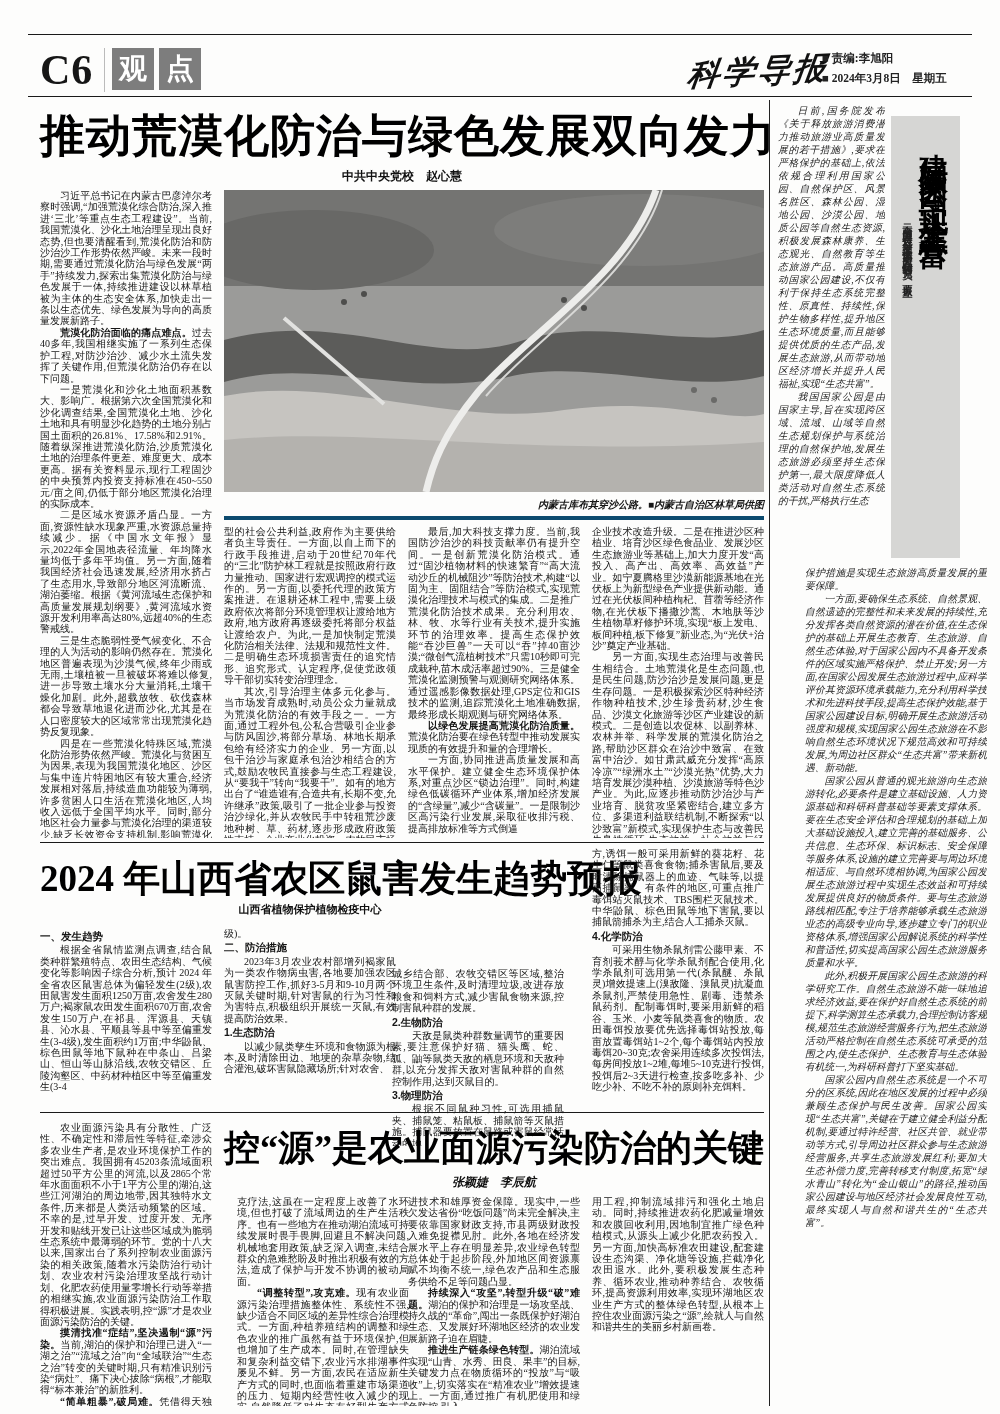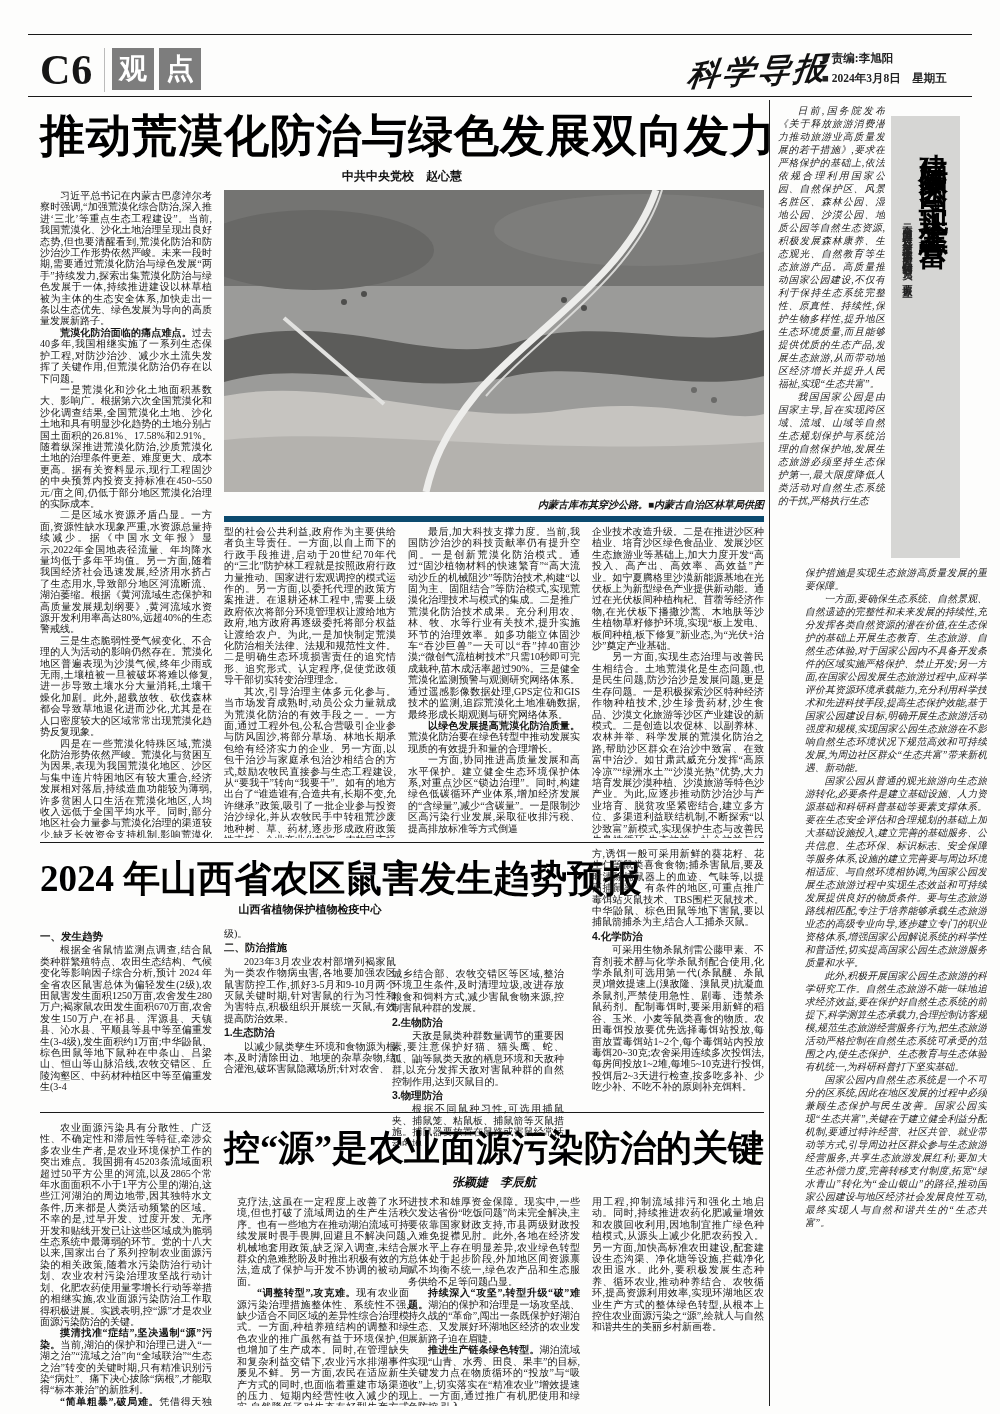--- a/index.html
+++ b/index.html
@@ -20,21 +20,21 @@
   .h-serif{font-family:"Liberation Serif","DejaVu Serif",serif;font-weight:900;text-align:center;white-space:nowrap;color:#000;}
   .byline{font-size:12px;font-weight:bold;text-align:center;color:#111;}
   
   .col{overflow:hidden;font-size:10px;line-height:11.4px;text-align:justify;color:#151515;}
   .fp{margin:0;text-indent:2em;}
   .fp.cont{text-indent:0;}
   .fp b{font-weight:bold;}
   .fh{font-family:"Liberation Sans","DejaVu Sans",sans-serif;font-weight:bold;font-size:10.5px;margin:3px 0 2px 0;}
   
   .photo{background:#9d9d9d;}
-  .caption{font-size:10px;font-style:italic;font-weight:bold;text-align:right;border-bottom:6px solid #0c4a6e;padding-bottom:4px;}
+  .caption{font-size:10px;font-style:italic;font-weight:bold;text-align:right;border-bottom:4px solid #0c4a6e;padding-bottom:4px;}
   
   .side{font-style:italic;font-size:9.8px;line-height:13px;text-align:justify;color:#1b1b1b;overflow:hidden;}
   .side .fp{text-indent:2em;}
   .side .fp.cont{text-indent:0;}
   .side-title-box{background:#d6d6d4;display:flex;justify-content:flex-end;padding:14px 6px 10px 4px;box-sizing:border-box;}
   .v-title{writing-mode:vertical-rl;font-family:"Liberation Serif","DejaVu Serif",serif;font-weight:900;font-size:29px;
            letter-spacing:6px;color:#000;}
   .v-byline{writing-mode:vertical-rl;font-size:10px;font-weight:bold;letter-spacing:2px;margin-top:86px;color:#222;}
 </style>
 </head>
@@ -88,21 +88,21 @@
       <p class="fp">一是荒漠化和沙化土地面积基数大、影响广。根据第六次全国荒漠化和沙化调查结果,全国荒漠化土地、沙化土地和具有明显沙化趋势的土地分别占国土面积的26.81%、17.58%和2.91%。随着纵深推进荒漠化防治,沙质荒漠化土地的治理条件更差、难度更大、成本更高。据有关资料显示,现行工程固沙的中央预算内投资支持标准在450~550元/亩之间,仍低于部分地区荒漠化治理的实际成本。</p>
       <p class="fp">二是区域水资源矛盾凸显。一方面,资源性缺水现象严重,水资源总量持续减少。据《中国水文年报》显示,2022年全国地表径流量、年均降水量均低于多年平均值。另一方面,随着我国经济社会迅速发展,经济用水挤占了生态用水,导致部分地区河流断流、湖泊萎缩。根据《黄河流域生态保护和高质量发展规划纲要》,黄河流域水资源开发利用率高达80%,远超40%的生态警戒线。</p>
       <p class="fp">三是生态脆弱性受气候变化、不合理的人为活动的影响仍然存在。荒漠化地区普遍表现为沙漠气候,终年少雨或无雨,土壤植被一旦被破坏将难以修复,进一步导致土壤水分大量消耗,土壤干燥化加剧。此外,超载放牧、砍伐森林都会导致草地退化进而沙化,尤其是在人口密度较大的区域常常出现荒漠化趋势反复现象。</p>
       <p class="fp">四是在一些荒漠化特殊区域,荒漠化防治形势依然严峻。荒漠化与贫困互为因果,表现为我国荒漠化地区、沙区与集中连片特困地区有较大重合,经济发展相对落后,持续造血功能较为薄弱,许多贫困人口生活在荒漠化地区,人均收入远低于全国平均水平。同时,部分地区社会力量参与荒漠化治理的渠道较少,缺乏长效资金支持机制,影响荒漠化防治的速度和质量。</p>
     </div>
   <div class="abs col" style="left:224px;top:526px;width:172px;height:312px;">
       <p class="fp cont">型的社会公共利益,政府作为主要供给者负主导责任。一方面,以自上而下的行政手段推进,启动于20世纪70年代的“三北”防护林工程就是按照政府行政力量推动、国家进行宏观调控的模式运作的。另一方面,以委托代理的政策方案推进。在退耕还林工程中,需要上级政府依次将部分环境管理权让渡给地方政府,地方政府再逐级委托将部分权益让渡给农户。为此,一是加快制定荒漠化防治相关法律、法规和规范性文件。二是明确生态环境损害责任的追究情形、追究形式、认定程序,促使党政领导干部切实转变治理理念。</p>
       <p class="fp">其次,引导治理主体多元化参与。当市场发育成熟时,动员公众力量就成为荒漠化防治的有效手段之一。一方面,通过工程外包,公私合营吸引企业参与防风固沙,将部分草场、林地长期承包给有经济实力的企业。另一方面,以包干治沙与家庭承包治沙相结合的方式,鼓励农牧民直接参与生态工程建设,从“要我干”转向“我要干”。如有的地方出台了“谁造谁有,合造共有,长期不变,允许继承”政策,吸引了一批企业参与投资治沙绿化,并从农牧民手中转租荒沙废地种树、草、药材,逐步形成政府政策性支持、企业产业化投资、农牧民市场化参与的长效治沙机制。</p>
     </div>
   <div class="abs col" style="left:408px;top:526px;width:172px;height:312px;">
-      <p class="fp">最后,加大科技支撑力度。当前,我国防沙治沙的科技贡献率仍有提升空间。一是创新荒漠化防治模式。通过“固沙植物材料的快速繁育”“高大流动沙丘的机械阻沙”等防治技术,构建“以固为主、固阻结合”等防治模式,实现荒漠化治理技术与模式的集成。二是推广荒漠化防治技术成果。充分利用农、林、牧、水等行业有关技术,提升实施环节的治理效率。如多功能立体固沙车“吞沙巨兽”一天可以“吞”掉40亩沙漠;“微创气流植树技术”只需10秒即可完成栽种,苗木成活率超过90%。三是健全荒漠化监测预警与观测研究网络体系。通过遥感影像数据处理,GPS定位和GIS技术的监测,追踪荒漠化土地准确数据,最终形成长期观测与研究网络体系。</p>
+      <p class="fp">最后,加大科技支撑力度。当前,我国防沙治沙的科技贡献率仍有提升空间。一是创新荒漠化防治模式。通过“固沙植物材料的快速繁育”“高大流动沙丘的机械阻沙”等防治技术,构建“以固为主、固阻结合”等防治模式,实现荒漠化治理技术与模式的集成。二是推广荒漠化防治技术成果。充分利用农、林、牧、水等行业有关技术,提升实施环节的治理效率。提高生态保护效能“吞沙巨兽”一天可以“吞”掉40亩沙漠;“微创气流植树技术”只需10秒即可完成栽种,苗木成活率超过90%。三是健全荒漠化监测预警与观测研究网络体系。通过遥感影像数据处理,GPS定位和GIS技术的监测,追踪荒漠化土地准确数据,最终形成长期观测与研究网络体系。</p>
       <p class="fp"><b>以绿色发展提高荒漠化防治质量。</b>荒漠化防治要在绿色转型中推动发展实现质的有效提升和量的合理增长。</p>
       <p class="fp">一方面,协同推进高质量发展和高水平保护。建立健全生态环境保护体系,对重点沙区“锁边治理”。同时,构建绿色低碳循环产业体系,增加经济发展的“含绿量”,减少“含碳量”。一是限制沙区高污染行业发展,采取征收排污税、提高排放标准等方式倒逼</p>
     </div>
   <div class="abs col" style="left:592px;top:526px;width:172px;height:312px;">
       <p class="fp cont">企业技术改造升级。二是在推进沙区种植业、培育沙区绿色食品业、发展沙区生态旅游业等基础上,加大力度开发“高投入、高产出、高效率、高效益”产业。如宁夏腾格里沙漠新能源基地在光伏板上为新型绿色产业提供新动能。通过在光伏板间种植枸杞、苜蓿等经济作物,在光伏板下播撒沙蒿、木地肤等沙生植物草籽修护环境,实现“板上发电、板间种植,板下修复”新业态,为“光伏+治沙”奠定产业基础。</p>
       <p class="fp">另一方面,实现生态治理与改善民生相结合。土地荒漠化是生态问题,也是民生问题,防沙治沙是发展问题,更是生存问题。一是积极探索沙区特种经济作物种植技术,沙生珍贵药材,沙生食品、沙漠文化旅游等沙区产业建设的新模式。二是创造以农促林、以副养林、农林并举、科学发展的荒漠化防治之路,帮助沙区群众在治沙中致富、在致富中治沙。如甘肃武威充分发挥“高原冷凉”“绿洲水土”“沙漠光热”优势,大力培育发展沙漠种植、沙漠旅游等特色沙产业。为此,应逐步推动防沙治沙与产业培育、脱贫攻坚紧密结合,建立多方位、多渠道利益联结机制,不断探索“以沙致富”新模式,实现保护生态与改善民生良性循环,生态效益、社会效益与经济效益协同发展。</p>
     </div>
 
   <div class="abs" style="left:769px;top:100px;width:1px;height:1306px;background:#222;"></div>
   <div class="abs side" style="left:778px;top:104px;width:107px;height:452px;">

